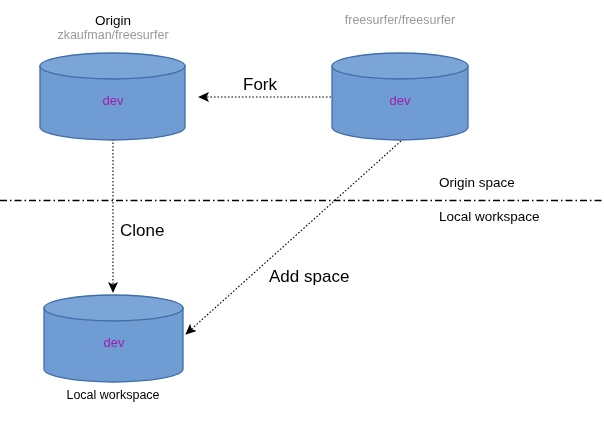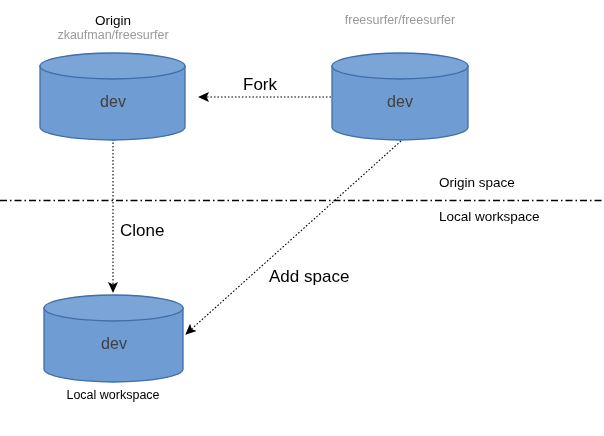--- a/index.html
+++ b/index.html
@@ -36,22 +36,22 @@
     position: absolute;
     text-align: center;
     font-size: 12.5px;
     color: #9a9a9a;
     white-space: nowrap;
     line-height: 15px;
   }
   .cyl-label {
     position: absolute;
     text-align: center;
-    font-size: 16px;
-    color: #404040;
+    font-size: 13px;
+    color: #a21caf;
     white-space: nowrap;
   }
   .cyl-caption {
     position: absolute;
     text-align: center;
     font-size: 12.5px;
     color: #000000;
     white-space: nowrap;
   }
   .edge-label {

